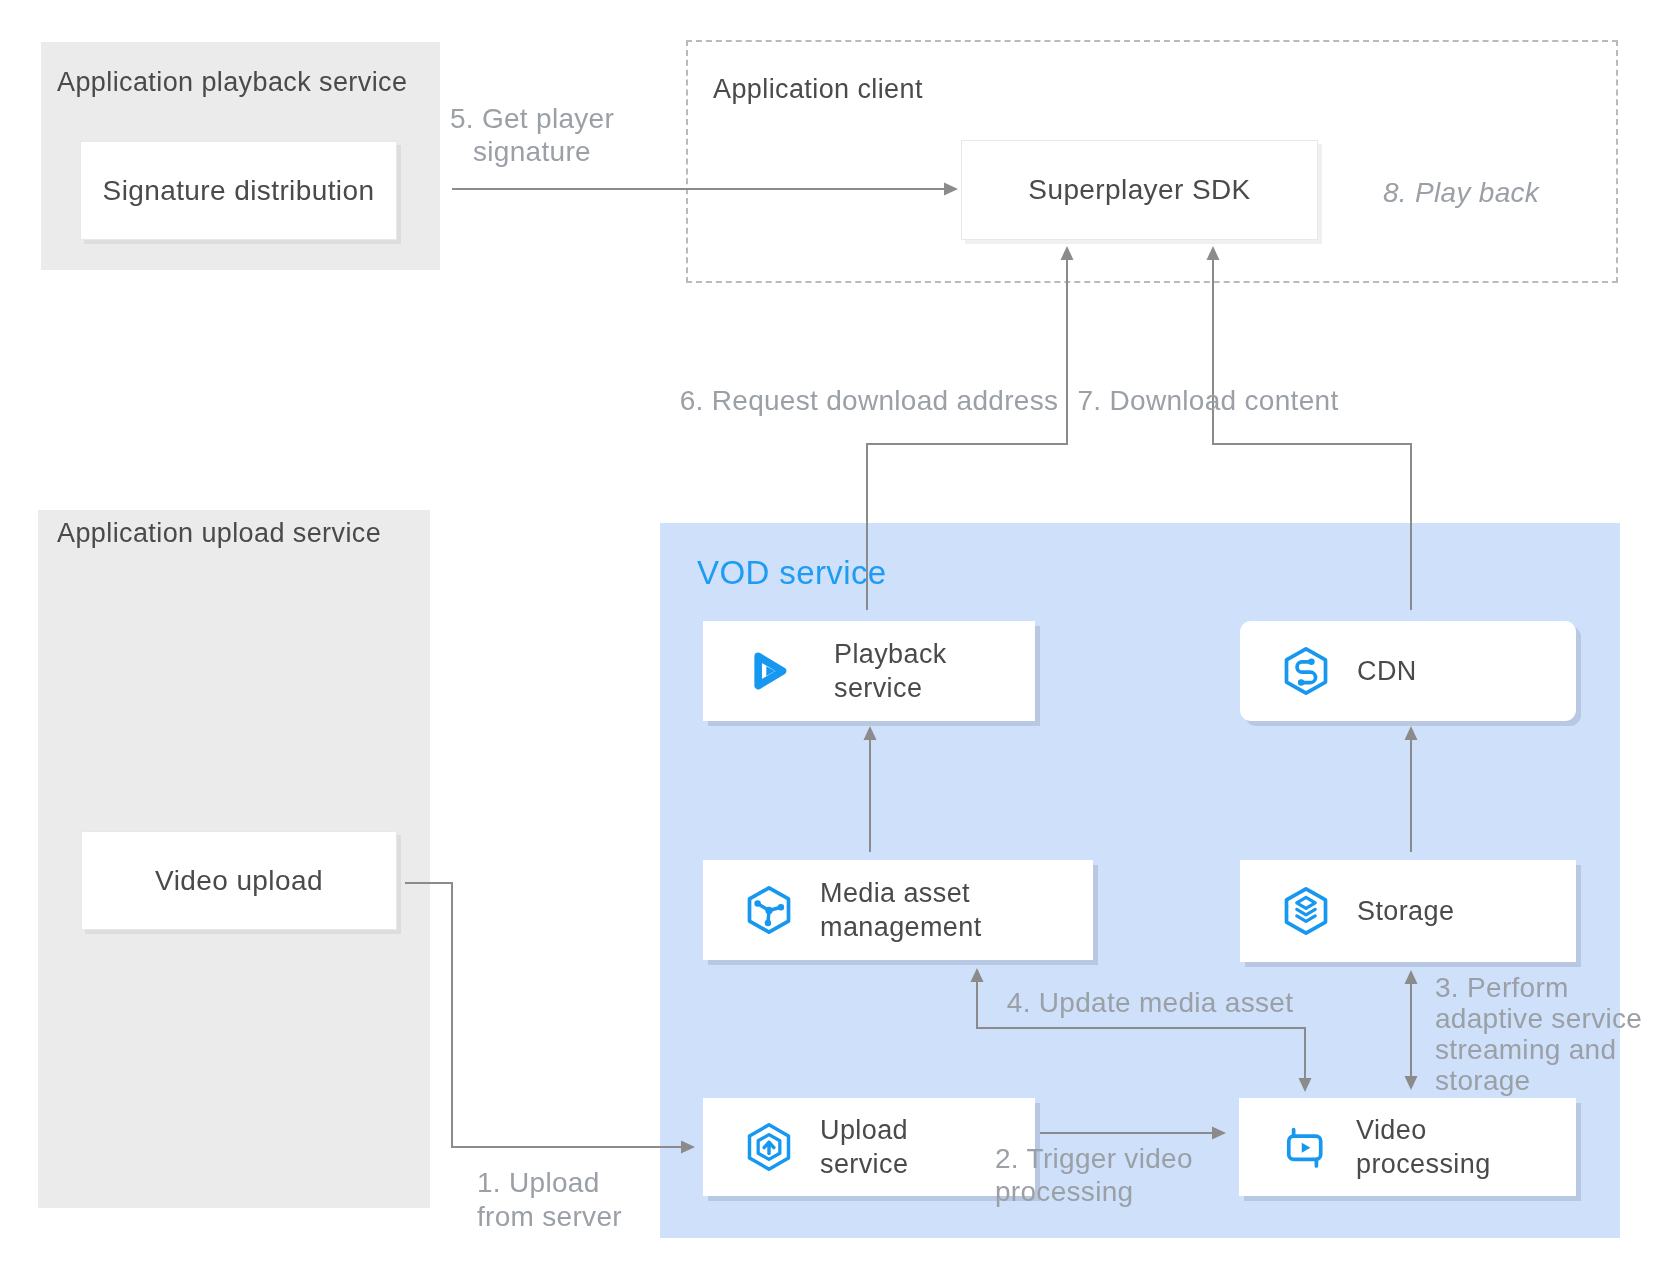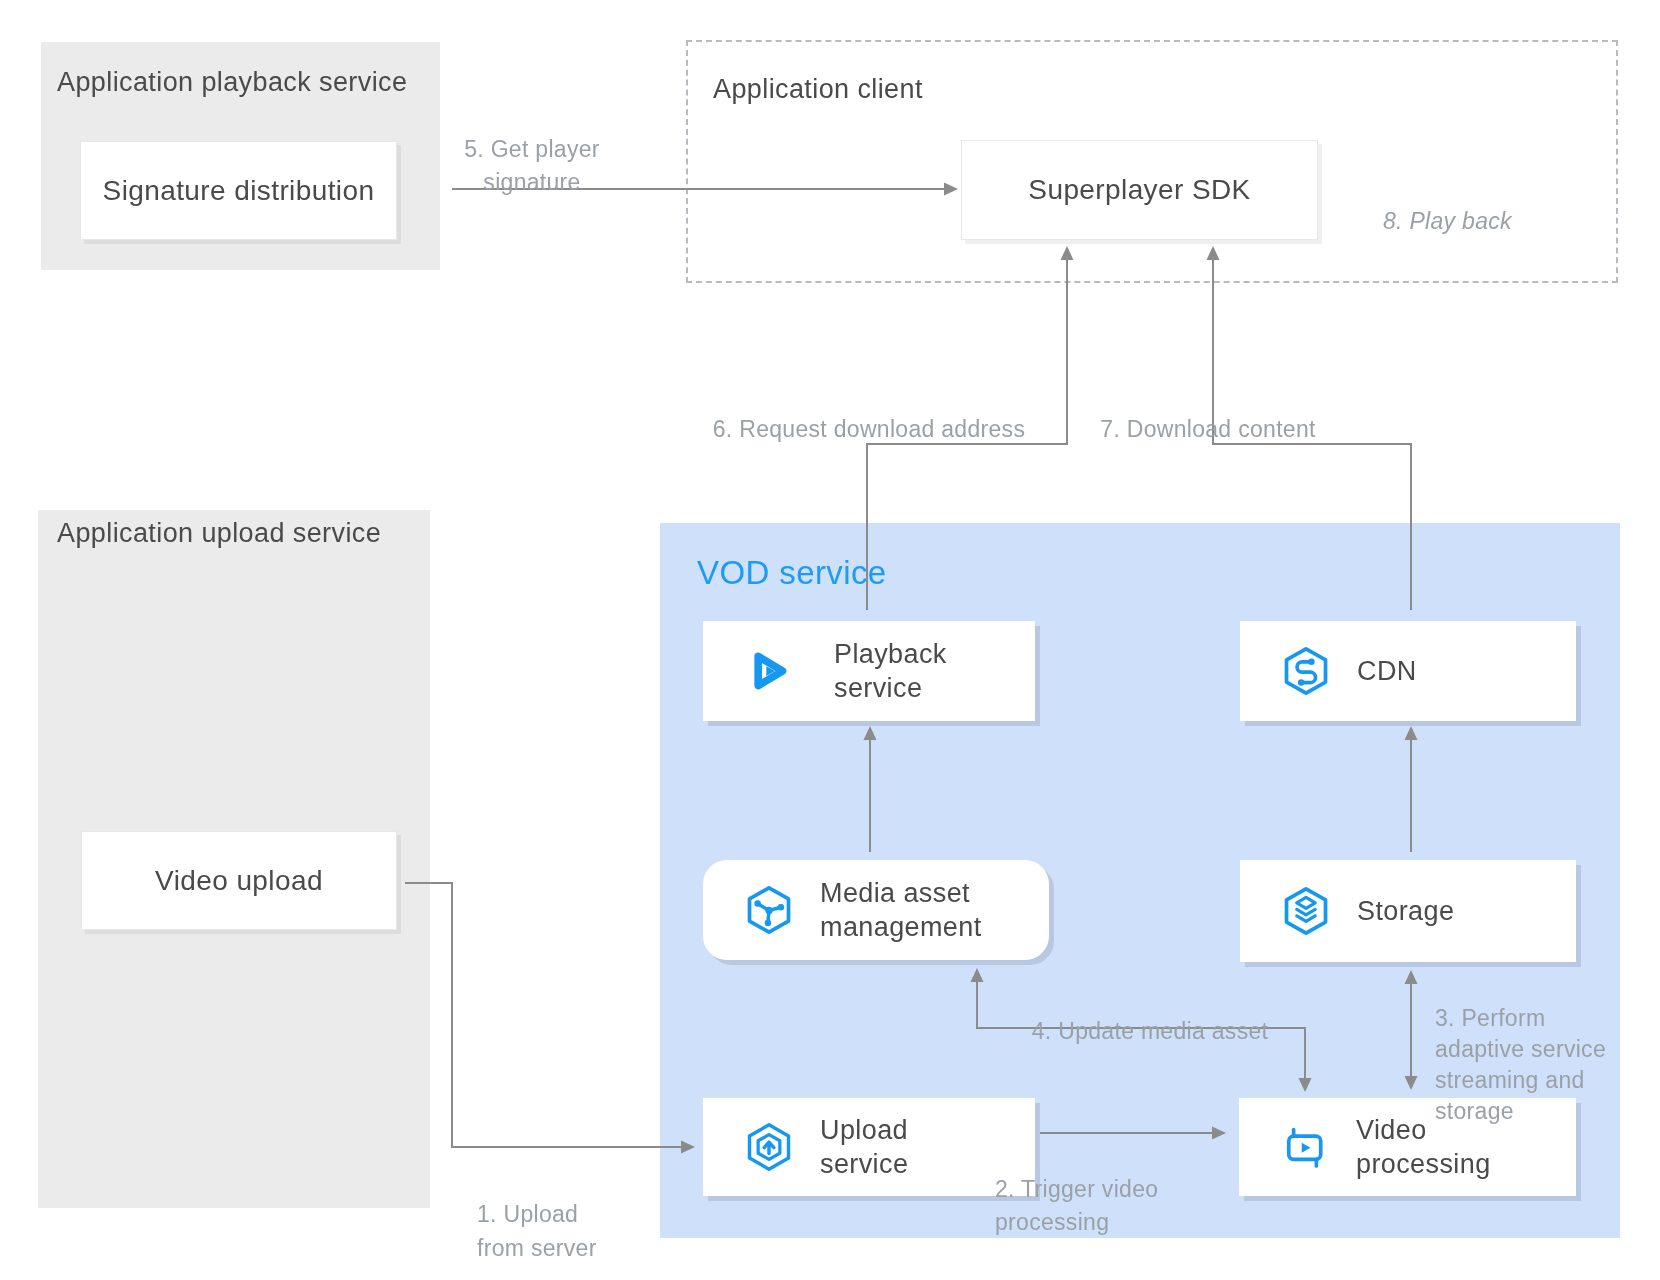--- a/index.html
+++ b/index.html
@@ -28,21 +28,21 @@
     background:#ffffff;border:1px solid var(--card-border);
     box-shadow:4px 4px 0 rgba(0,0,0,.06);
     display:flex;align-items:center;justify-content:center;
     font-size:28px;letter-spacing:.4px;color:var(--text-dark);box-sizing:border-box;
   }
   .card{
     background:#ffffff;box-shadow:5px 5px 0 rgba(125,140,165,.28);
     display:flex;align-items:center;padding-left:40px;gap:25px;box-sizing:border-box;
   }
   .card .txt{font-size:27px;line-height:34px;letter-spacing:.4px;color:var(--text-dark);}
-  .step-label{font-size:23px;letter-spacing:.3px;color:var(--label-gray);margin-top:31px;}
+  .step-label{font-size:28px;letter-spacing:.3px;color:var(--label-gray);}
   .center{text-align:center;}
   svg.overlay{position:absolute;left:0;top:0;pointer-events:none;}
   .conn{stroke:var(--arrow);stroke-width:2;fill:none;}
   .head{fill:var(--arrow);stroke:none;}
   .icon{flex:0 0 auto;}
   .icon .st{stroke:var(--accent);fill:none;stroke-linejoin:round;stroke-linecap:round;}
   .icon .fl{fill:var(--accent);stroke:none;}
 </style>
 </head>
 <body>
@@ -75,33 +75,33 @@
     <svg class="icon" viewBox="0 0 48 48" width="52" height="52">
       <polygon class="st" points="14,10.5 36.5,24 14,37.5" stroke-width="7"></polygon>
       <polygon class="fl" points="21.5,19.5 29.5,24 21.5,28.5"></polygon>
     </svg>
     <div class="txt">
       <div>Playback</div>
       <div>service</div>
     </div>
   </div>
 
-  <div class="abs card" style="left:1240px;top:621px;width:336px;height:100px;">
+  <div class="abs card" style="left:1240px;top:621px;width:336px;height:100px;border-radius:11px;">
     <svg class="icon" viewBox="0 0 48 48" width="52" height="52">
       <polygon class="st" points="24,3.5 42,13.8 42,34.2 24,44.5 6,34.2 6,13.8" stroke-width="3.4"></polygon>
       <circle class="fl" cx="29" cy="15.5" r="3"></circle>
       <path class="st" d="M29 15.5 H20.5 a4.8 4.8 0 0 0 0 9.6 H28 a4.8 4.8 0 0 1 0 9.6 H19.5" stroke-width="3.4"></path>
       <circle class="fl" cx="19.5" cy="34.7" r="3"></circle>
     </svg>
     <div class="txt">
       <div>CDN</div>
     </div>
   </div>
 
-  <div class="abs card" style="left:703px;top:860px;width:346px;height:100px;border-radius:24px;">
+  <div class="abs card" style="left:703px;top:860px;width:390px;height:100px;">
     <svg class="icon" viewBox="0 0 48 48" width="52" height="52">
       <polygon class="st" points="24,3.5 42,13.8 42,34.2 24,44.5 6,34.2 6,13.8" stroke-width="3.4"></polygon>
       <path class="st" d="M24 24.5 L13.5 18 M24 24.5 L35 21.5 M24 24.5 L23 36" stroke-width="3.2"></path>
       <circle class="fl" cx="24" cy="24.5" r="3.4"></circle>
       <circle class="fl" cx="13.5" cy="18" r="3"></circle>
       <circle class="fl" cx="35" cy="21.5" r="3"></circle>
       <circle class="fl" cx="23" cy="36" r="3"></circle>
     </svg>
     <div class="txt">
       <div>Media asset</div>

